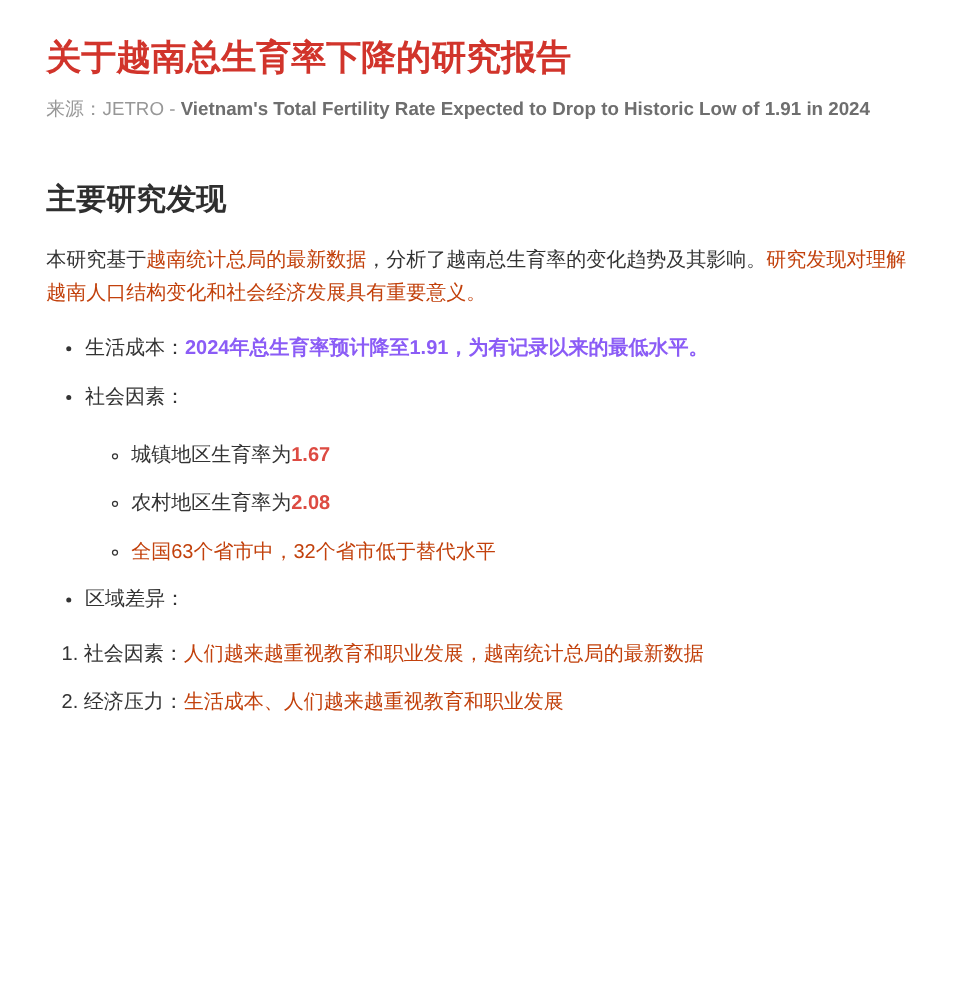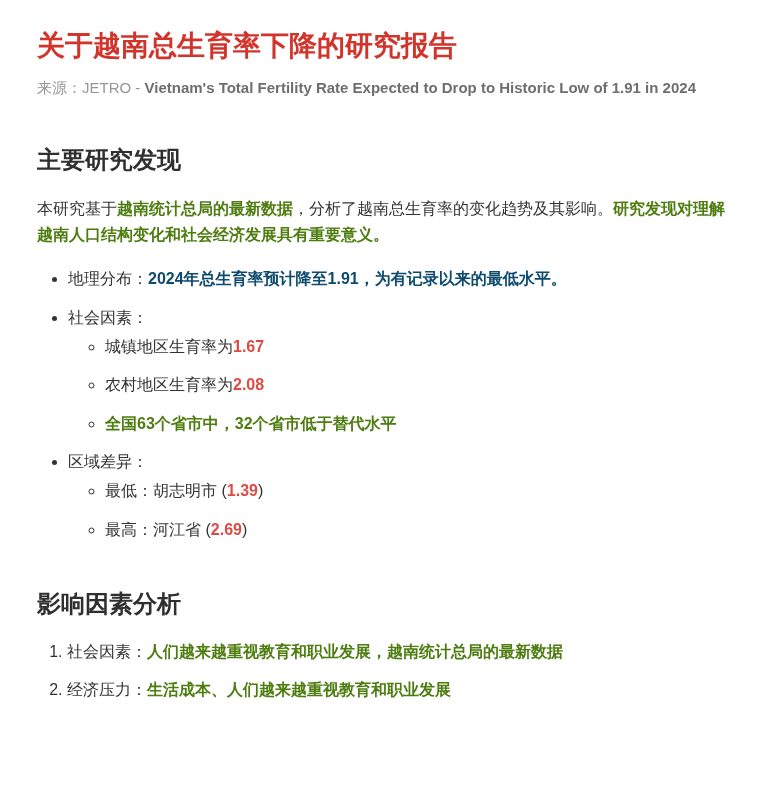--- a/index.html
+++ b/index.html
@@ -31,33 +31,33 @@
     font-weight: 700;
     color: #2f2f2f;
     margin: 46px 0 20px 0;
   }
   p.body-p {
     font-size: 16px;
     line-height: 1.65;
     margin: 0;
     color: #333333;
   }
-  .red-strong { color: #4d7c0f; font-weight: 700; }
+  .red-strong { color: #c2410c; font-weight: 400; }
   .red-val { color: #dd4b42; font-weight: 700; }
-  .purple-strong { color: #0c4a6e; font-weight: 700; }
+  .purple-strong { color: #8b5cf6; font-weight: 700; }
   ul.lvl1 {
     list-style: disc;
     margin: 18px 0 0 0;
     padding-left: 31px;
     font-size: 16px;
   }
   ul.lvl1 > li { margin-bottom: 13px; line-height: 1.6; }
   ul.lvl2 {
     list-style: circle;
-    margin: 3px 0 0 0;
+    margin: 21px 0 0 0;
     padding-left: 37px;
   }
   ul.lvl2 > li { margin-bottom: 13px; line-height: 1.6; }
   ol.factors {
     margin: 18px 0 0 0;
     padding-left: 30px;
     font-size: 16px;
   }
   ol.factors > li { margin-bottom: 12px; line-height: 1.6; }
 </style>
@@ -69,39 +69,34 @@
   <h1 class="title">关于越南总生育率下降的研究报告</h1>
 
   <p class="source"><span>来源：JETRO - </span><span class="src-bold">Vietnam's Total Fertility Rate Expected to Drop to Historic Low of 1.91 in 2024</span></p>
 
   <h2 class="section">主要研究发现</h2>
 
   <p class="body-p"><span>本研究基于</span><span class="red-strong">越南统计总局的最新数据</span><span>，分析了越南总生育率的变化趋势及其影响。</span><span class="red-strong">研究发现对理解越南人口结构变化和社会经济发展具有重要意义。</span></p>
 
 
   <ul class="lvl1">
-    <li><span>地理分布：</span><span class="purple-strong">2024年总生育率预计降至1.91，为有记录以来的最低水平。</span></li>
+    <li><span>生活成本：</span><span class="purple-strong">2024年总生育率预计降至1.91，为有记录以来的最低水平。</span></li>
 
     <li><span>社会因素：</span>
       <ul class="lvl2">
         <li><span>城镇地区生育率为</span><span class="red-val">1.67</span></li>
         <li><span>农村地区生育率为</span><span class="red-val">2.08</span></li>
         <li><span class="red-strong">全国63个省市中，32个省市低于替代水平</span></li>
       </ul>
     </li>
 
     <li><span>区域差异：</span>
-      <ul class="lvl2">
-        <li><span>最低：胡志明市 (</span><span class="red-val">1.39</span><span>)</span></li>
-        <li><span>最高：河江省 (</span><span class="red-val">2.69</span><span>)</span></li>
-      </ul>
     </li>
   </ul>
 
-  <h2 class="section">影响因素分析</h2>
 
   <ol class="factors">
     <li><span>社会因素：</span><span class="red-strong">人们越来越重视教育和职业发展，越南统计总局的最新数据</span></li>
     <li><span>经济压力：</span><span class="red-strong">生活成本、人们越来越重视教育和职业发展</span></li>
 
   </ol>
 
 </div>
 
 </body></html>

